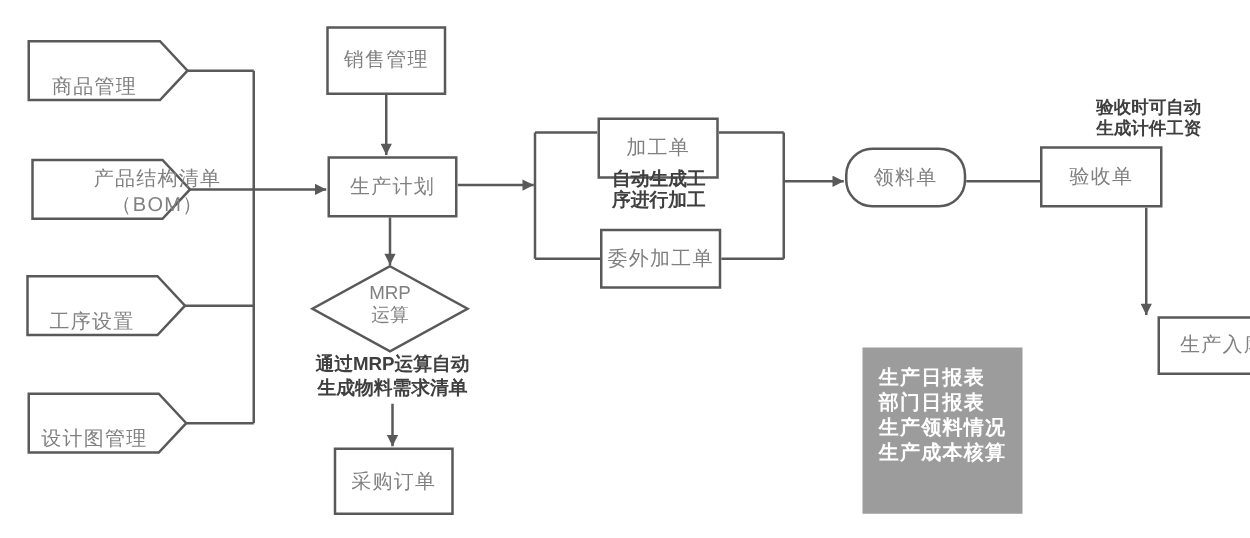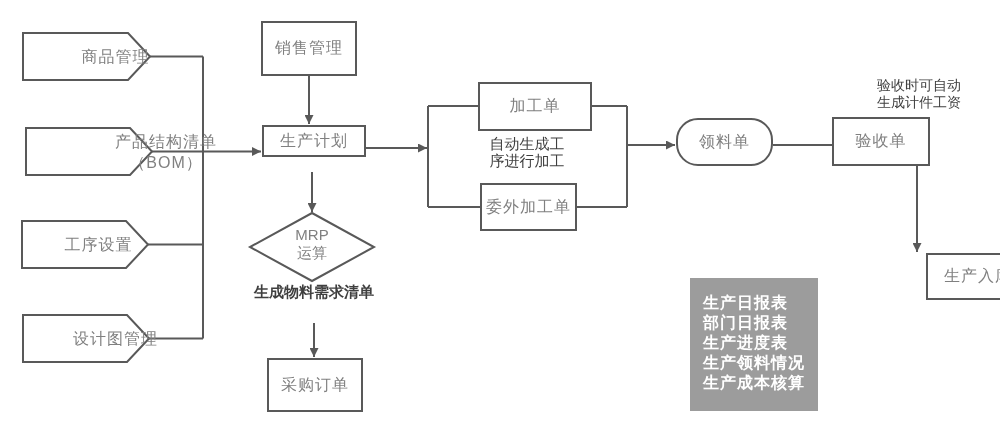--- a/index.html
+++ b/index.html
@@ -9,31 +9,30 @@
   }
   .layer { position:absolute; left:0; top:0; }
   .box {
     position:absolute; box-sizing:border-box;
     border:2px solid #595959; background:#ffffff;
     display:flex; align-items:center; justify-content:center;
     font-size:16px; color:#808080; letter-spacing:1px;
   }
   .plabel {
     position:absolute; display:flex; flex-direction:column;
-    align-items:center; justify-content:center;
+    align-items:center; justify-content:flex-end;
     font-size:16px; color:#808080; text-align:center; line-height:21px;
     letter-spacing:1px;
-    padding-left:40px;
   }
   .dlabel {
     position:absolute; left:250px; top:226px; width:124px;
     text-align:center; font-size:15px; color:#808080; line-height:18px;
   }
   .dlabel span, .note span { display:block; }
-  .note { position:absolute; color:#3f3f3f; }
+  .note { position:absolute; color:#3f3f3f;font-weight:bold; }
   .note-mrp {
     left:224px; top:282px; width:180px; text-align:center;
     font-size:15px; font-weight:bold; line-height:19px;
   }
   .note-process {
     left:467px; top:135px; width:120px; text-align:center;
     font-size:15px; line-height:17px;
   }
   .note-accept {
     left:877px; top:77px; font-size:14px; line-height:17px;
@@ -96,54 +95,54 @@
     <polygon points="312,213 374,247 312,281 250,247" fill="#fff" stroke="#595959" stroke-width="2"></polygon>
   </svg>
 
   <div class="plabel" style="left:23px; top:33px; width:105px; height:47px;">
     <span>商品管理</span>
   </div>
   <div class="plabel" style="left:26px; top:128px; width:104px; height:47px;margin-left:48px;">
     <span>产品结构清单</span>
     <span>（BOM）</span>
   </div>
-  <div class="plabel" style="left:6px; top:221px; width:105px; height:47px;font-family:Liberation Serif, serif;">
+  <div class="plabel" style="left:21px; top:221px; width:105px; height:47px;font-family:Liberation Serif, serif;">
     <span>工序设置</span>
   </div>
   <div class="plabel" style="left:23px; top:315px; width:105px; height:47px;">
     <span>设计图管理</span>
   </div>
 
   <div class="box" style="left:261px; top:21px; width:96px; height:55px;">销售管理</div>
-  <div class="box" style="left:262px; top:125px; width:104px; height:32px;">生产计划</div>
+  <div class="box" style="left:262px; top:125px; width:104px; height:49px;">生产计划</div>
   <div class="box" style="left:267px; top:358px; width:96px; height:54px;">采购订单</div>
-  <div class="box" style="left:478px; top:82px; width:114px; height:49px;">加工单</div>
+  <div class="box" style="left:478px; top:94px; width:97px; height:49px;">加工单</div>
   <div class="box" style="left:480px; top:183px; width:97px; height:48px;">委外加工单</div>
   <div class="box" style="left:676px; top:118px; width:97px; height:48px;border-radius:22px;">领料单</div>
   <div class="box" style="left:832px; top:117px; width:98px; height:49px;">验收单</div>
   <div class="box" style="left:908px; top:253px; width:104px; height:47px;margin-left:18px;">生产入库</div>
 
   <div class="dlabel">
     <span>MRP</span>
     <span>运算</span>
   </div>
 
   <div class="note note-mrp">
+    <span>通过MRP运算自动</span>
     <span>生成物料需求清单</span>
   </div>
   <div class="note note-process">
     <span>自动生成工</span>
     <span>序进行加工</span>
   </div>
   <div class="note note-accept">
     <span>验收时可自动</span>
     <span>生成计件工资</span>
   </div>
 
   <div class="panel">
     <div>生产日报表</div>
     <div>部门日报表</div>
-    <div>生产进度表</div>
     <div>生产领料情况</div>
     <div>生产成本核算</div>
   </div>
 
 </div>
 
 </body></html>

